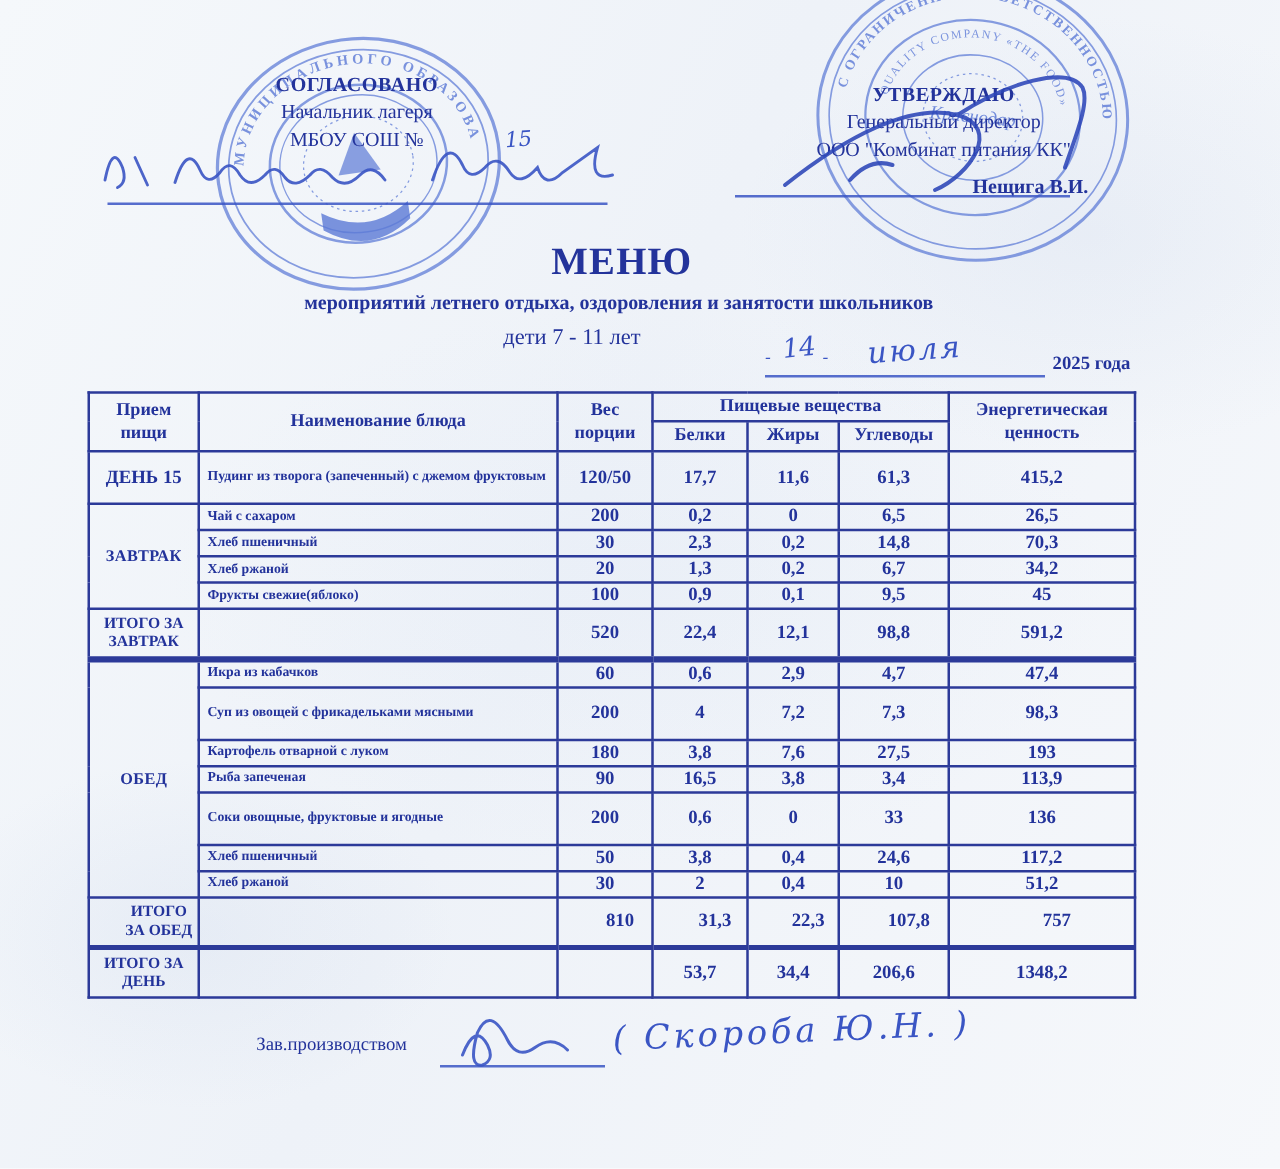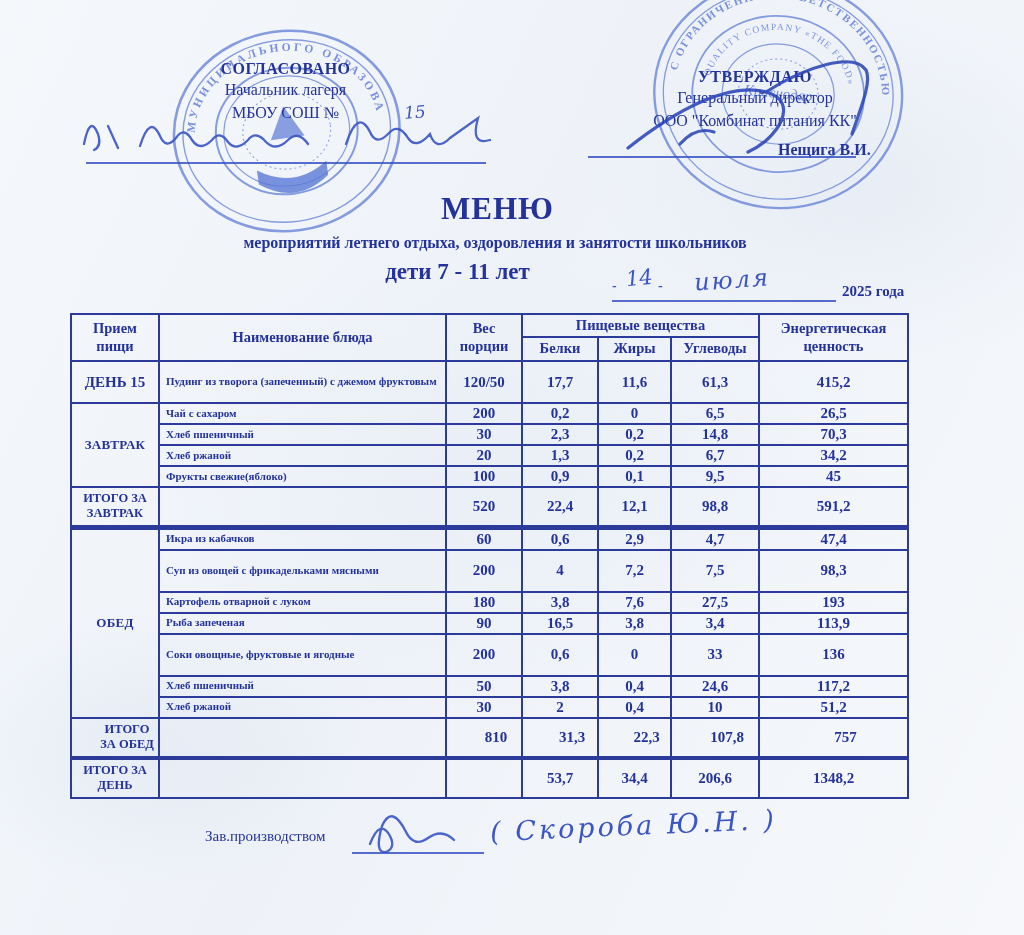--- a/index.html
+++ b/index.html
@@ -39,21 +39,21 @@
   .hand{
     font-family:"DejaVu Serif", serif;
     font-style:italic;color:var(--hand);
     white-space:nowrap;
   }
   .underline{border-bottom:2px solid rgba(58,85,196,.85);position:absolute;}
 
   
   .doc-title{font-size:31px;font-weight:bold;letter-spacing:1px;}
   .doc-subtitle{font-size:16px;font-weight:bold;}
-  .doc-age{font-size:23px;font-weight:bold;}
+  .doc-age{font-size:18px;font-weight:normal;}
 
   
   table.menu{
     border-collapse:collapse;table-layout:fixed;width:837px;
     font-family:"Liberation Serif", serif;color:var(--ink);
   }
   table.menu th, table.menu td{
     border:2px solid var(--border);
     vertical-align:middle;
     overflow:hidden;
@@ -248,21 +248,21 @@
           <td class="num">0,6</td>
           <td class="num">2,9</td>
           <td class="num">4,7</td>
           <td class="num">47,4</td>
         </tr>
         <tr class="tall">
           <td class="dish">Суп из овощей с фрикадельками мясными</td>
           <td class="num">200</td>
           <td class="num">4</td>
           <td class="num">7,2</td>
-          <td class="num">7,5</td>
+          <td class="num">7,3</td>
           <td class="num">98,3</td>
         </tr>
         <tr class="std">
           <td class="dish">Картофель отварной с луком</td>
           <td class="num">180</td>
           <td class="num">3,8</td>
           <td class="num">7,6</td>
           <td class="num">27,5</td>
           <td class="num">193</td>
         </tr>

